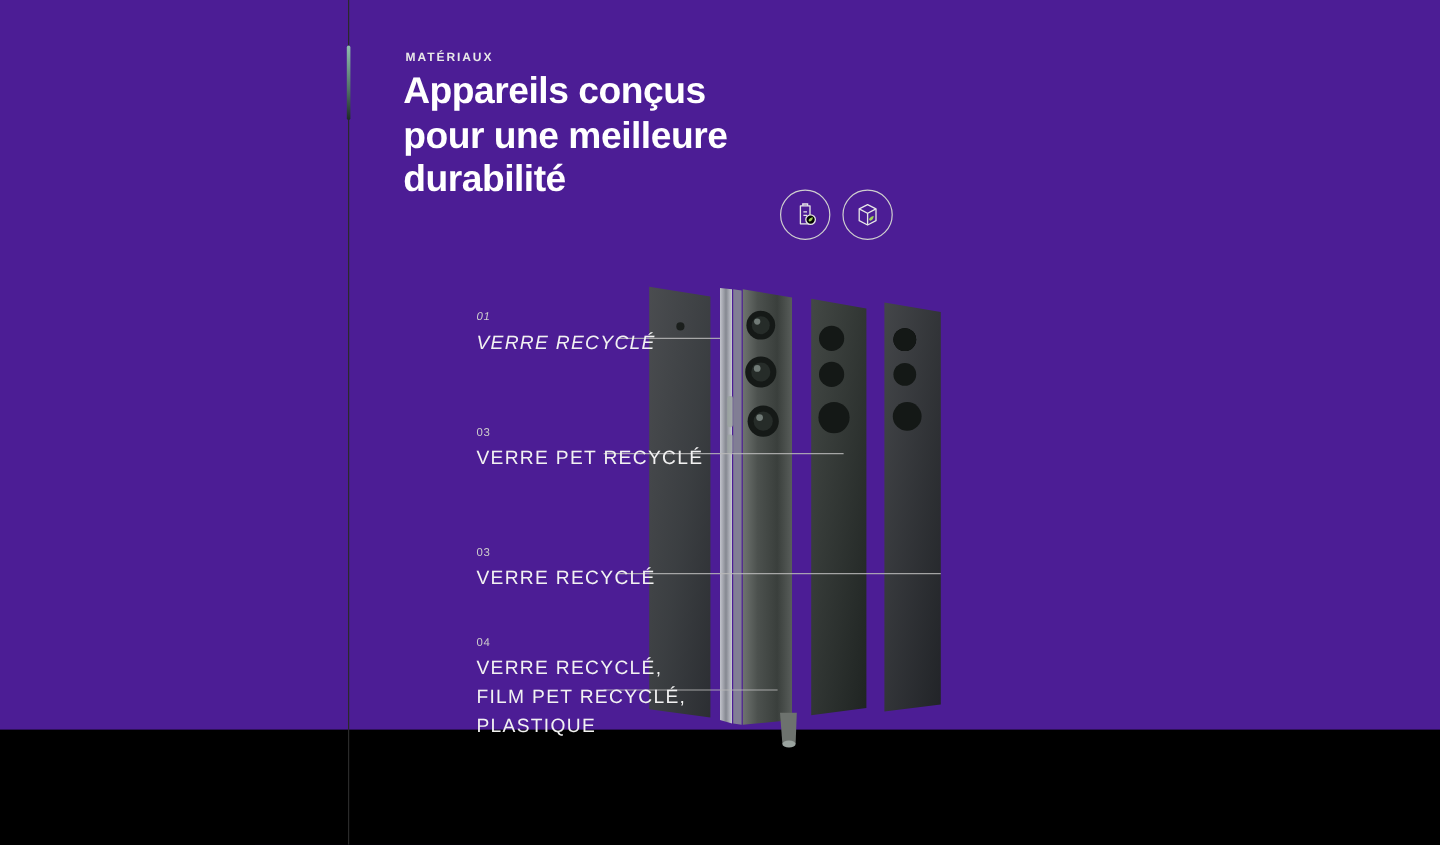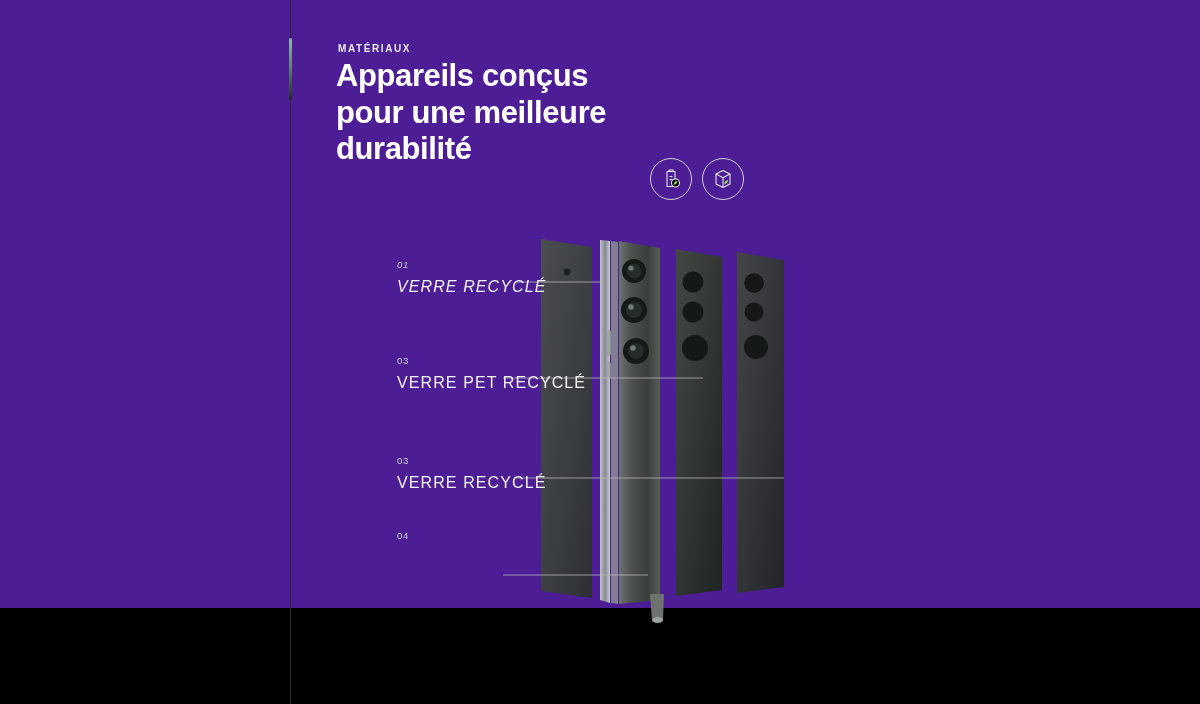--- a/index.html
+++ b/index.html
@@ -235,15 +235,18 @@
     <div class="txt">VERRE PET RECYCLÉ</div>
   </div>
 
   <div class="label" style="left:397px; top:455px;">
     <div class="num">03</div>
     <div class="txt">VERRE RECYCLÉ</div>
   </div>
 
   <div class="label" style="left:397px; top:530px;">
     <div class="num">04</div>
+    <div class="txt" style="white-space: pre-line;">VERRE RECYCLÉ,
+FILM PET RECYCLÉ,
+PLASTIQUE</div>
   </div>
 
 </div>
 
 </body></html>

